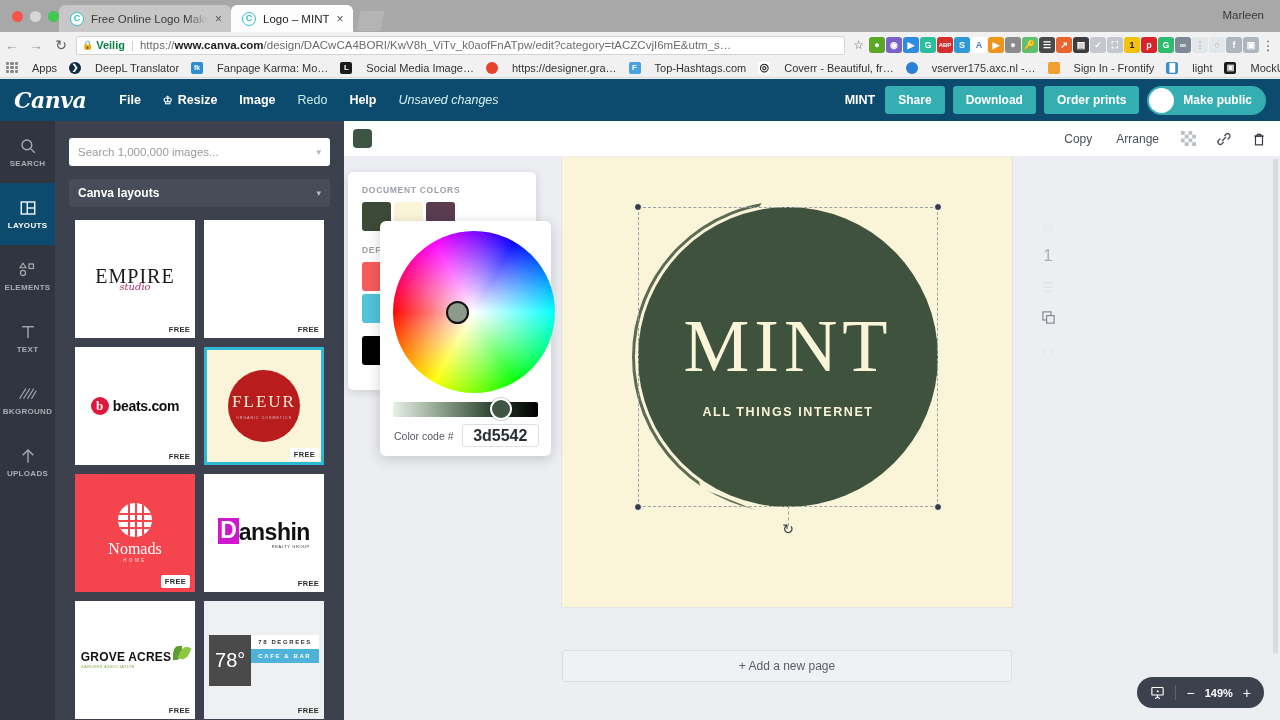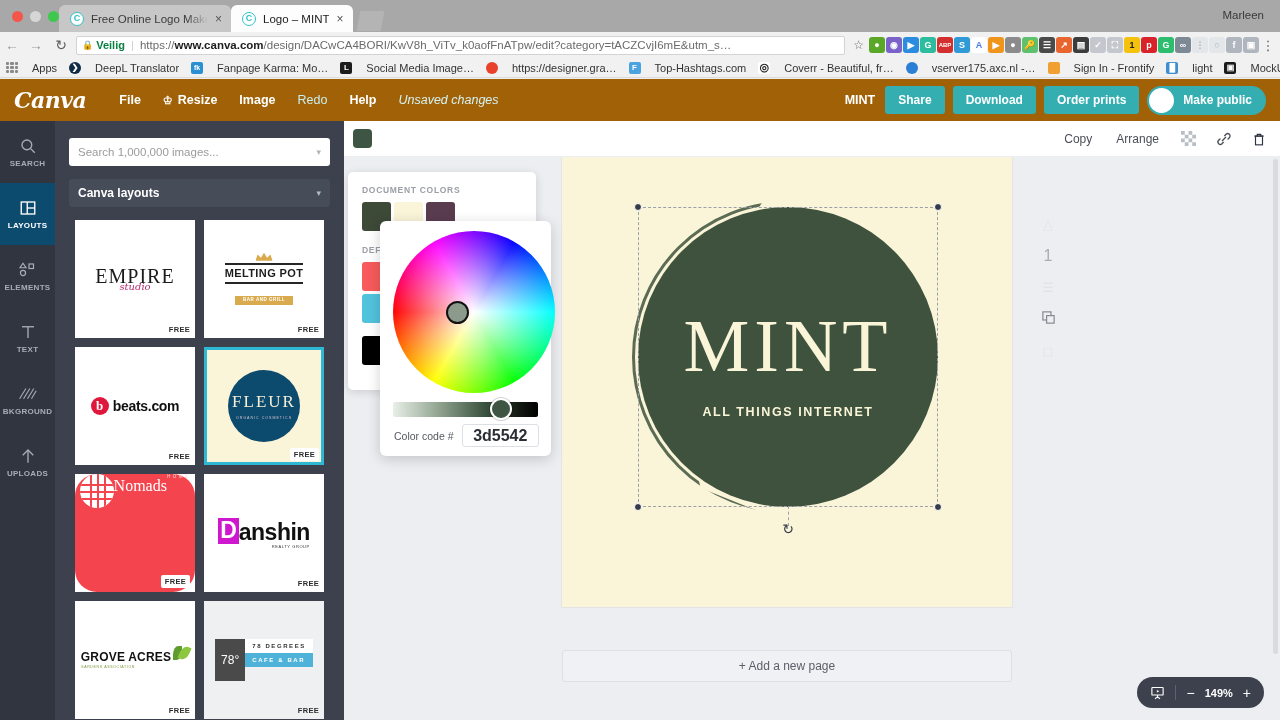--- a/index.html
+++ b/index.html
@@ -98,21 +98,21 @@
     width: 12px; height: 12px; display: grid;
     grid-template-columns: repeat(3, 1fr); grid-template-rows: repeat(3, 1fr);
     gap: 1px;
   }
   .bm-apps-grid i { background: #8a8a8a; border-radius: 1px; display: block; }
   .bm-chev { padding: 0 5px; color: #555; font-size: 11px; }
 
   
   .canva-header {
     position: absolute; left: 0; top: 79px; width: 1280px; height: 42px;
-    background: #a16207;
+    background: #0c4a6e;
     display: flex; align-items: center;
   }
   .canva-logo {
     margin-left: 14px; margin-right: 22px;
     color: #fff; font-size: 22px;
     font-family: "DejaVu Serif", serif; font-style: italic; font-weight: bold;
     letter-spacing: -0.5px;
   }
   .hdr-item {
     color: #fff; font-size: 12.5px; font-weight: bold;
@@ -207,26 +207,26 @@
   }
   .lt-beats { display: flex; align-items: center; gap: 4px; }
   .lt-beats-b {
     width: 18px; height: 18px; border-radius: 50%; background: #e0173c;
     color: #fff; font-family: "Liberation Serif", serif; font-size: 13px;
     text-align: center; line-height: 18px; font-weight: bold;
   }
   .lt-beats-t { font-size: 14px; font-weight: bold; color: #111; letter-spacing: -0.3px; }
   .lt-fleur-wrap { width: 100%; height: 100%; background: #faf5d8; display: flex; align-items: center; justify-content: center; }
   .lt-fleur-circle {
-    width: 72px; height: 72px; border-radius: 50%; background: #0c4a6e;
+    width: 72px; height: 72px; border-radius: 50%; background: #b91c1c;
     display: flex; flex-direction: column; align-items: center; justify-content: center;
   }
   .lt-fleur-t { font-family: "Liberation Serif", serif; color: #f6efd8; font-size: 17px; letter-spacing: 2px; }
   .lt-fleur-s { color: #d6c3cf; font-size: 3.6px; letter-spacing: 1px; margin-top: 4px; }
-  .lt-nomads-wrap { width: 100%; height: 100%; background: #f4454f; display: flex; flex-direction: row; justify-content: center; border-radius: 22px; }
+  .lt-nomads-wrap { width: 100%; height: 100%; background: #f4454f; display: flex; flex-direction: column; align-items: center; justify-content: center; }
   .globe {
     width: 34px; height: 34px; border-radius: 50%; background: #fff; position: relative; overflow: hidden;
   }
   .globe::before, .globe::after {
     content: ''; position: absolute; background: #f4454f;
   }
   .globe::before { left: 0; right: 0; top: 10px; height: 2px; box-shadow: 0 7px 0 #f4454f, 0 14px 0 #f4454f; }
   .globe::after { top: 0; bottom: 0; left: 10px; width: 2px; box-shadow: 7px 0 0 #f4454f, 14px 0 0 #f4454f; }
   .lt-nomads-t { font-family: "Liberation Serif", serif; color: #fff; font-size: 16px; margin-top: 3px; }
   .lt-nomads-s { color: #ffd7d9; font-size: 4.5px; letter-spacing: 2.5px; }
@@ -234,21 +234,21 @@
   .lt-dan-d { background: #cf17cf; color: #fff; font-size: 23px; font-weight: bold; line-height: 23px; padding: 1px 2px 2px 2px; }
   .lt-dan-r { font-size: 23px; font-weight: bold; color: #111; line-height: 23px; letter-spacing: -0.5px; }
   .lt-dan-s { font-size: 4px; color: #333; letter-spacing: 0.6px; text-align: right; }
   .lt-grove { display: flex; align-items: center; gap: 2px; }
   .lt-grove-t { font-size: 12px; font-weight: bold; color: #111; line-height: 12px; letter-spacing: 0.2px; }
   .lt-grove-s { font-size: 3.6px; color: #7a9a3c; letter-spacing: 0.6px; margin-top: 2px; }
   .leaf { width: 9px; height: 14px; background: #5f9b2e; border-radius: 60% 0 60% 0; display: inline-block; }
   .leaf.l2 { background: #8dc63f; transform: rotate(25deg); margin-left: -2px; }
   .lt-78-wrap { width: 100%; height: 100%; background: #eef0f2; display: flex; align-items: center; justify-content: center; }
   .lt-78 { display: flex; align-items: stretch; }
-  .lt-78-l { background: #4a4a4a; color: #fff; font-size: 12px; padding: 14px 6px; display: flex; align-items: center; }
+  .lt-78-l { background: #4a4a4a; color: #fff; font-size: 20px; padding: 14px 6px; display: flex; align-items: center; }
   .lt-78-r { display: flex; flex-direction: column; }
   .lt-78-r1 { background: #fff; color: #333; font-size: 6px; letter-spacing: 1.6px; padding: 4px 7px; font-weight: bold; }
   .lt-78-r2 { background: #4fb3d9; color: #fff; font-size: 6px; letter-spacing: 1.6px; padding: 4px 7px; font-weight: bold; }
 
   
   .editor-toolbar {
     position: absolute; left: 344px; top: 121px; width: 936px; height: 36px;
     background: #fff; display: flex; align-items: center;
     border-bottom: 1px solid #eceef1;
   }
@@ -641,27 +641,20 @@
 
     <div class="layout-card">
       <div class="lt">
         <div class="lt-empire">EMPIRE</div>
         <div class="lt-empire-sub">studio</div>
       </div>
       <span class="free-tag">FREE</span>
     </div>
 
     <div class="layout-card">
-      <div class="lt">
-        <div class="lt-melt-crown"></div>
-        <div class="lt-melt-top"></div>
-        <div class="lt-melt">MELTING POT</div>
-        <div class="lt-melt-line"></div>
-        <div class="lt-melt-badge">BAR AND GRILL</div>
-      </div>
       <span class="free-tag">FREE</span>
     </div>
 
     <div class="layout-card">
       <div class="lt-beats">
         <span class="lt-beats-b">b</span>
         <span class="lt-beats-t">beats.com</span>
       </div>
       <span class="free-tag">FREE</span>
     </div>

